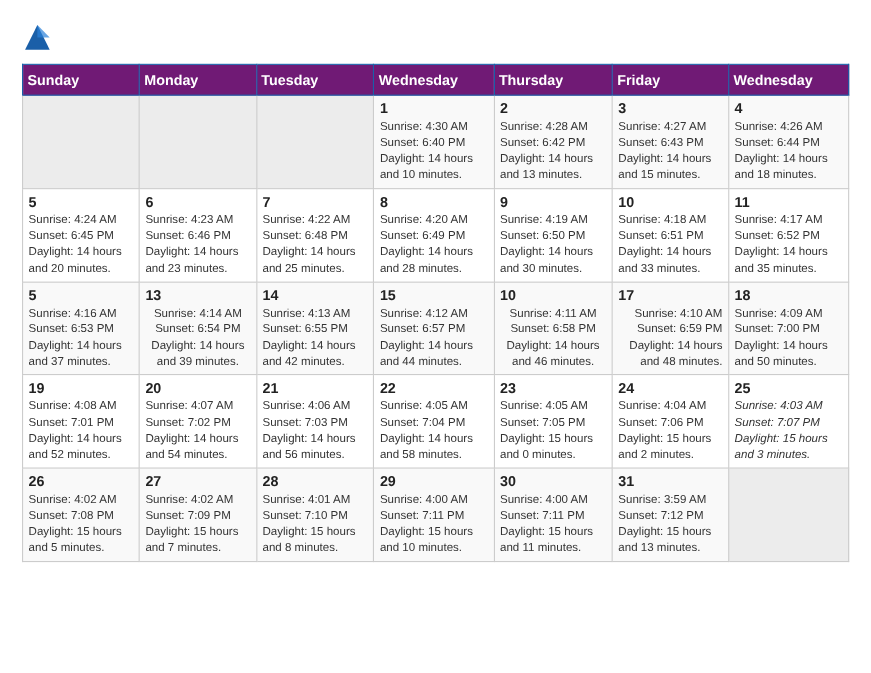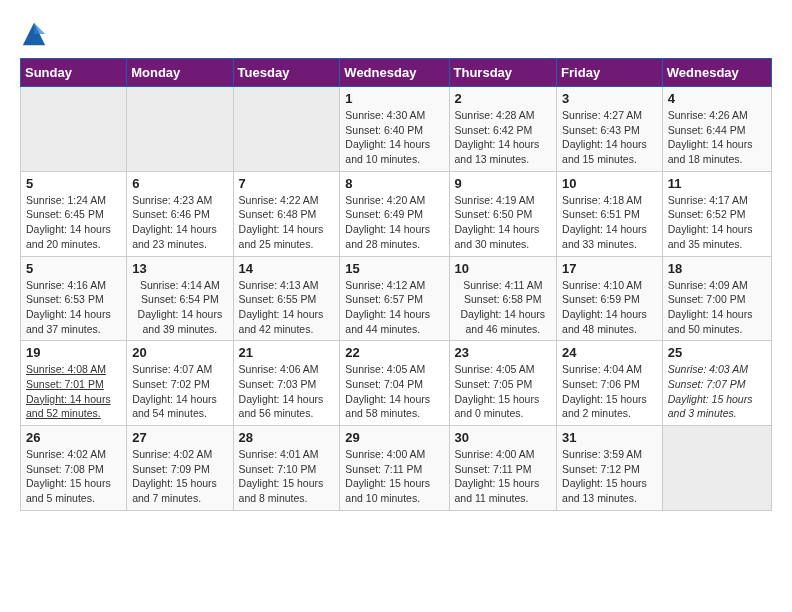--- a/index.html
+++ b/index.html
@@ -150,21 +150,21 @@
           <span class="day-num">4</span>
           <div class="day-info" style="white-space: pre-line;">Sunrise: 4:26 AM
 Sunset: 6:44 PM
 Daylight: 14 hours
 and 18 minutes.</div>
         </td>
       </tr>
       <tr>
         <td>
           <span class="day-num">5</span>
-          <div class="day-info" style="white-space: pre-line;">Sunrise: 1:24 AM
+          <div class="day-info" style="white-space: pre-line;">Sunrise: 4:24 AM
 Sunset: 6:45 PM
 Daylight: 14 hours
 and 20 minutes.</div>
         </td>
         <td>
           <span class="day-num">6</span>
           <div class="day-info" style="white-space: pre-line;">Sunrise: 4:23 AM
 Sunset: 6:46 PM
 Daylight: 14 hours
 and 23 minutes.</div>
@@ -236,37 +236,37 @@
         </td>
         <td>
           <span class="day-num">10</span>
           <div class="day-info" style="white-space: pre-line; text-align: center;">Sunrise: 4:11 AM
 Sunset: 6:58 PM
 Daylight: 14 hours
 and 46 minutes.</div>
         </td>
         <td>
           <span class="day-num">17</span>
-          <div class="day-info" style="white-space: pre-line;">Sunrise: 4:10 AM
+          <div class="day-info" style="white-space: pre-line; text-align: right;">Sunrise: 4:10 AM
 Sunset: 6:59 PM
 Daylight: 14 hours
 and 48 minutes.</div>
         </td>
         <td>
           <span class="day-num">18</span>
           <div class="day-info" style="white-space: pre-line;">Sunrise: 4:09 AM
 Sunset: 7:00 PM
 Daylight: 14 hours
 and 50 minutes.</div>
         </td>
       </tr>
       <tr>
         <td>
           <span class="day-num">19</span>
-          <div class="day-info" style="white-space: pre-line; text-decoration: underline;">Sunrise: 4:08 AM
+          <div class="day-info" style="white-space: pre-line;">Sunrise: 4:08 AM
 Sunset: 7:01 PM
 Daylight: 14 hours
 and 52 minutes.</div>
         </td>
         <td>
           <span class="day-num">20</span>
           <div class="day-info" style="white-space: pre-line;">Sunrise: 4:07 AM
 Sunset: 7:02 PM
 Daylight: 14 hours
 and 54 minutes.</div>

